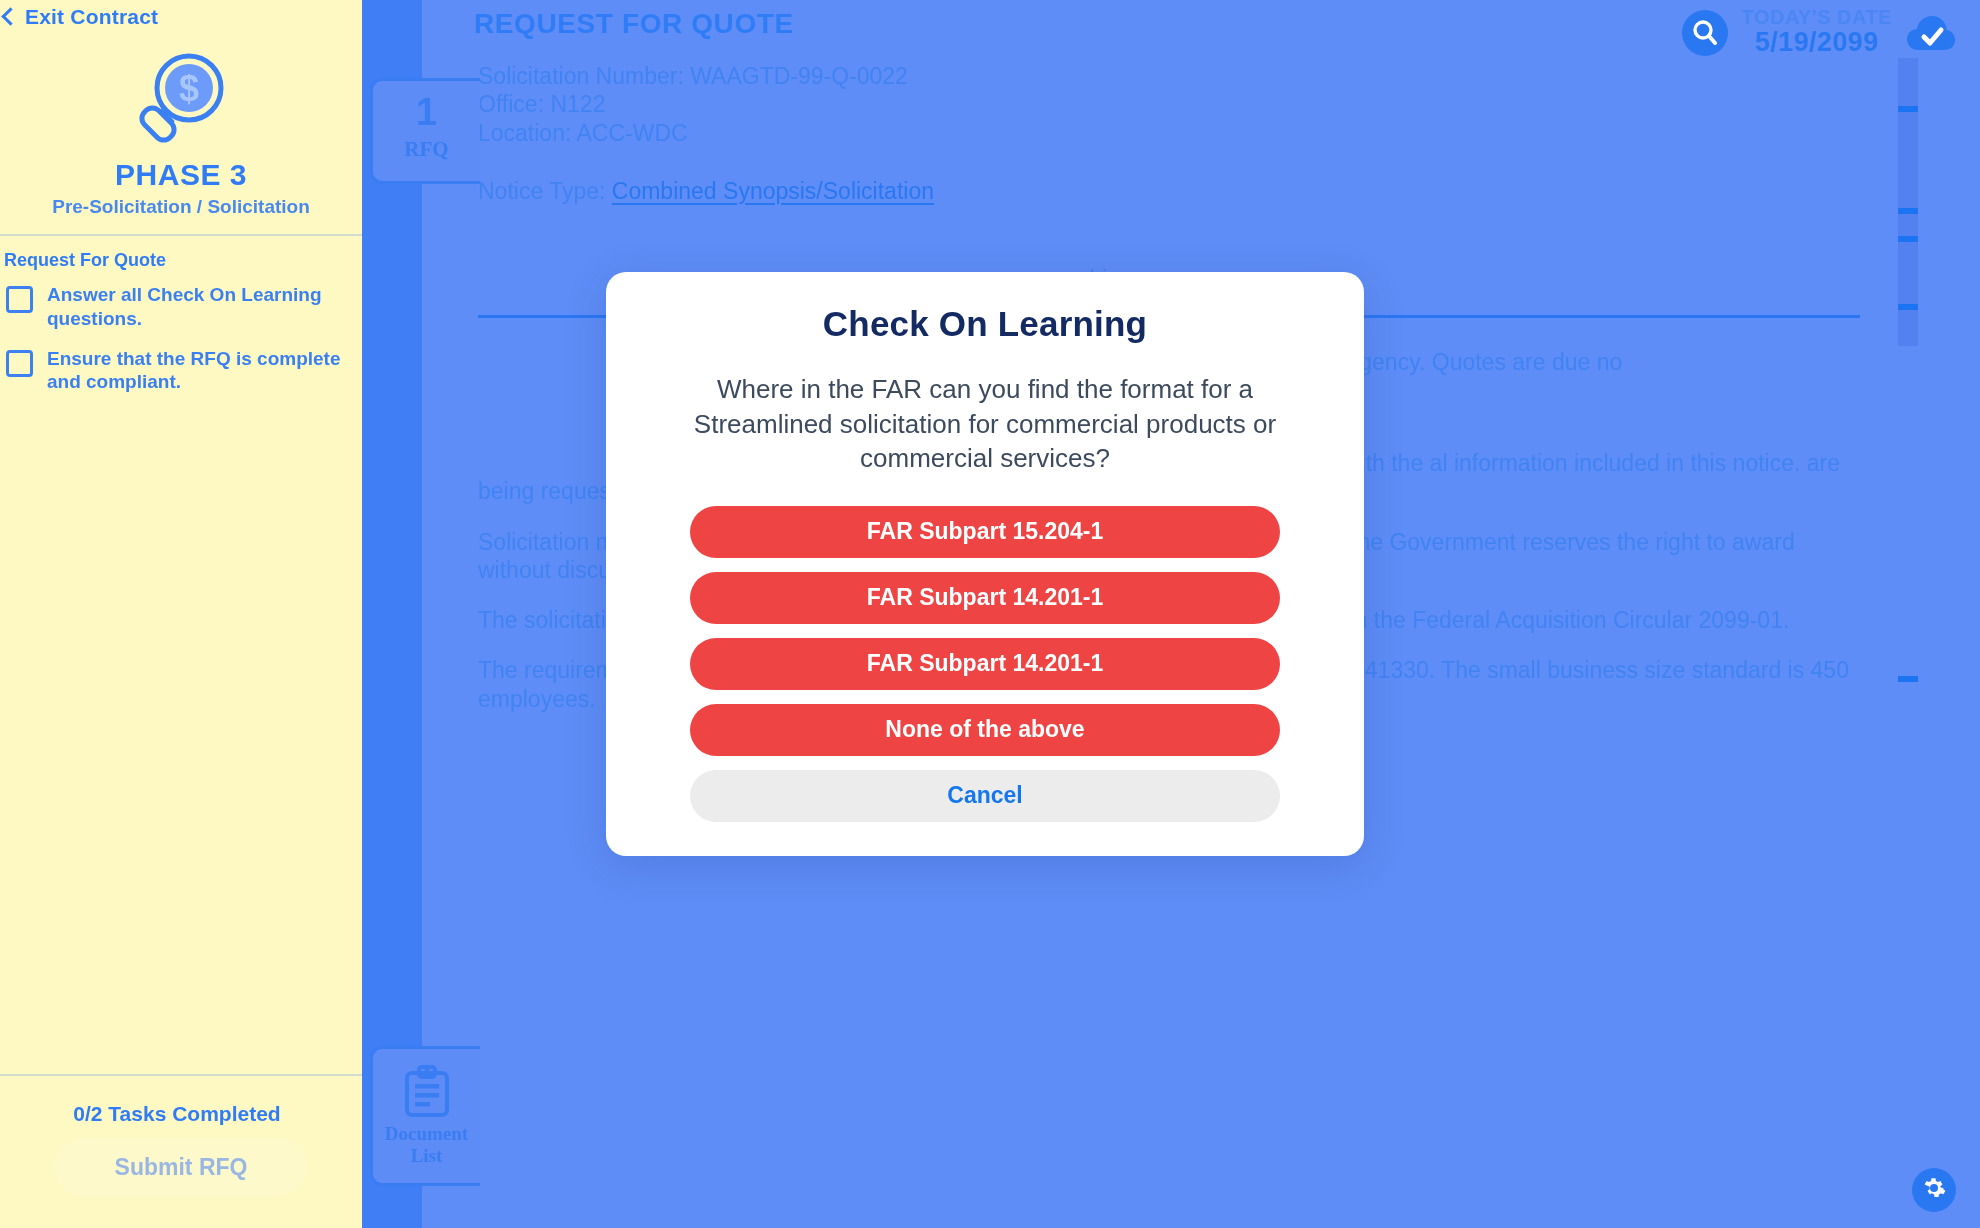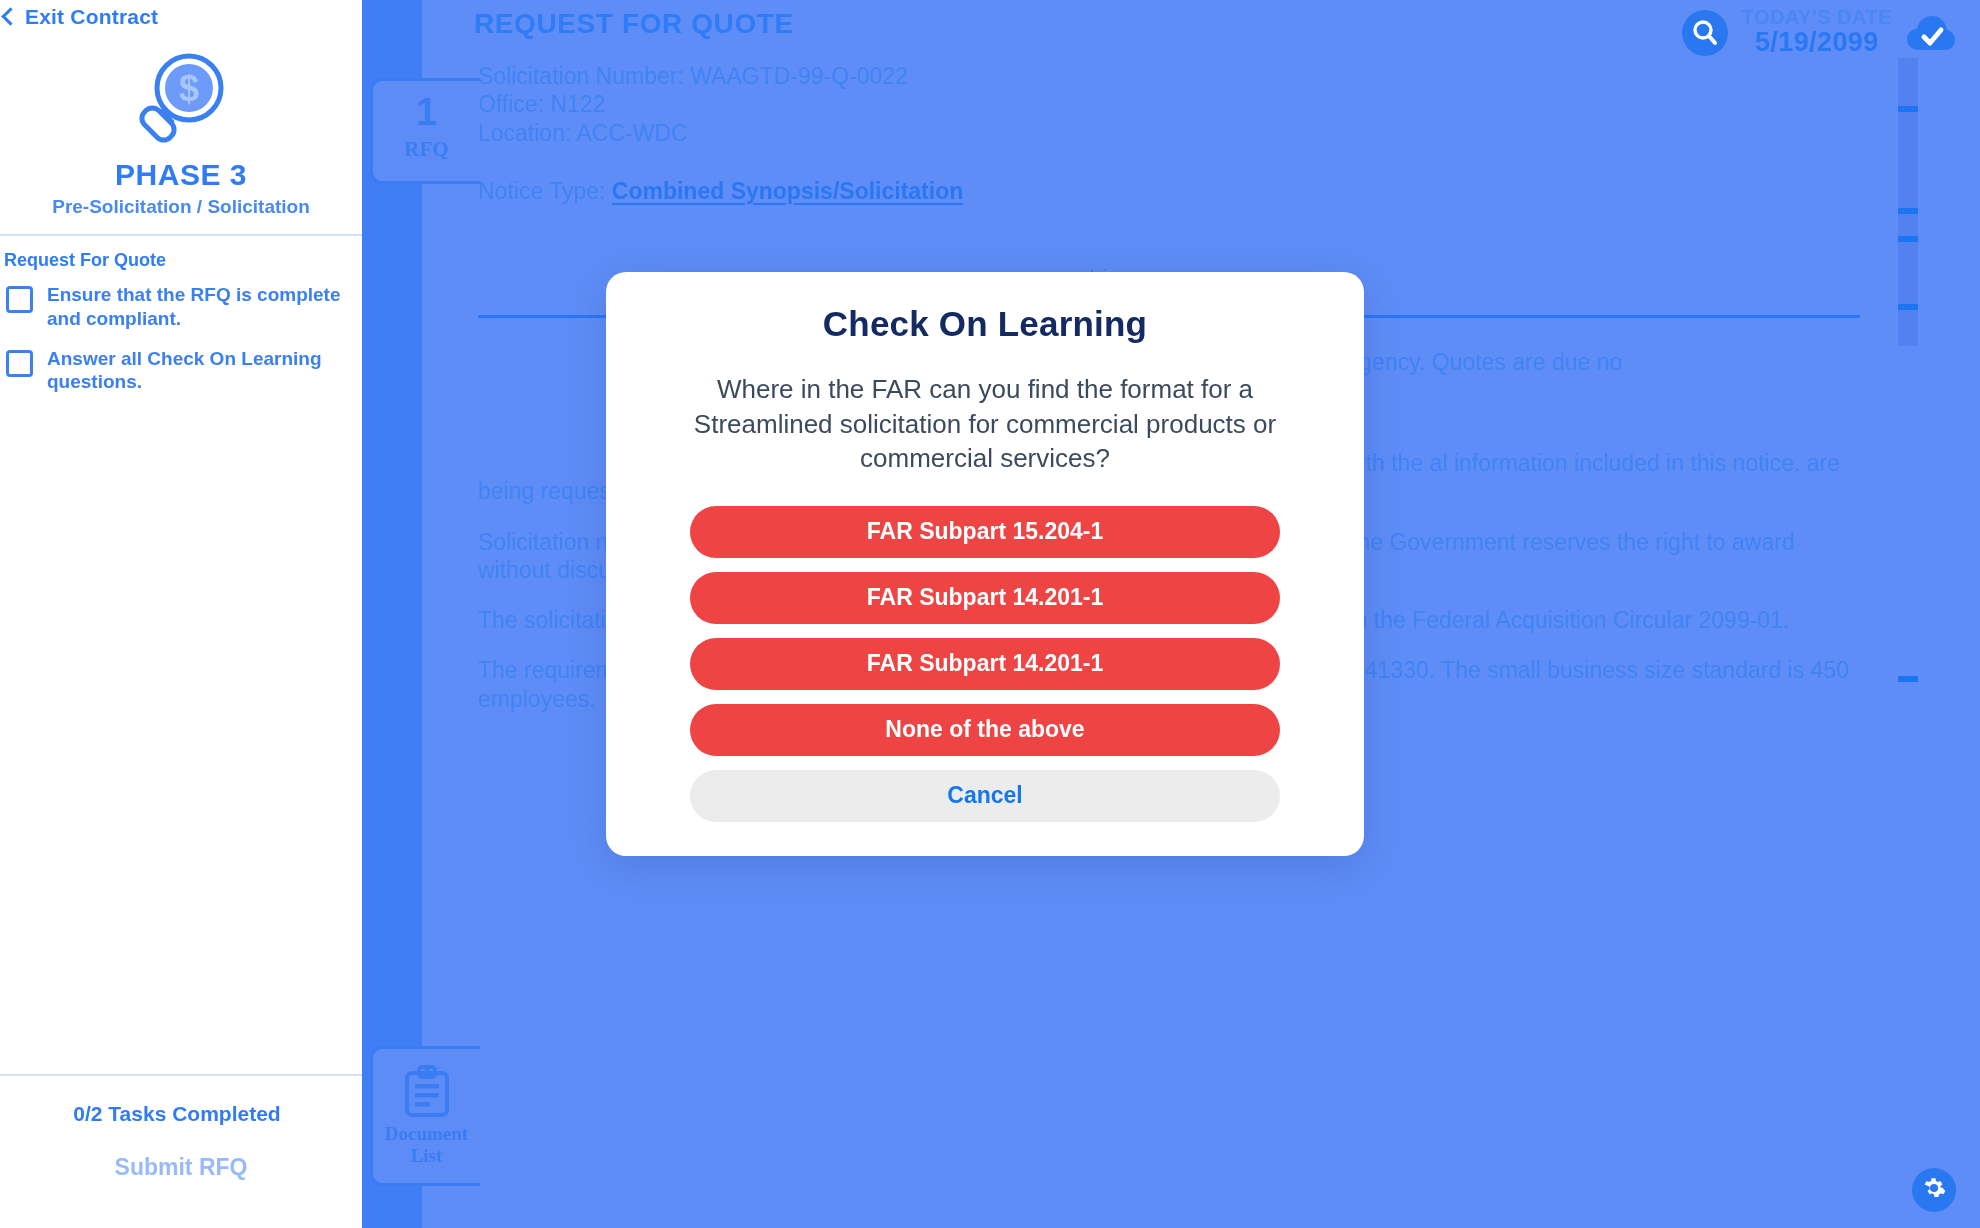--- a/index.html
+++ b/index.html
@@ -14,21 +14,21 @@
     position: relative;
     width: 1980px; height: 1228px;
     background: #5a8bf6;
   }
 
   
   .sidebar {
     position: absolute;
     left: 0; top: 0;
     width: 362px; height: 1228px;
-    background: #ffffff;
+    background: #fef9c3;
     z-index: 5;
   }
   .exit-contract {
     display: flex; align-items: center;
     gap: 6px;
     padding: 0 0 0 4px;
     height: 34px;
     color: #2f7cf6;
     font-size: 21px;
     font-weight: bold;
@@ -164,21 +164,21 @@
   .doc-body {
     padding: 22px 120px 0 56px;
     color: #4183f3;
     font-size: 23px;
     line-height: 1.23;
   }
   .doc-body p { margin: 0 0 22px 0; }
   .doc-body .meta-line { margin: 0; }
   .doc-link {
     color: #2a77f2;
-    font-weight: bold;
+    font-weight: normal;
     text-decoration: underline;
     text-underline-offset: 4px;
   }
   .hr-rule {
     height: 3px;
     background: #2a77f2;
     margin: 10px 0 26px 0;
     width: 100%;
   }
 
@@ -406,25 +406,25 @@
       <div class="phase-title">PHASE 3</div>
       <div class="phase-sub">Pre-Solicitation / Solicitation</div>
     </div>
 
     <div class="divider"></div>
 
     <div class="task-group-title">Request For Quote</div>
 
     <div class="task-row">
       <div class="checkbox"></div>
-      <div class="task-label">Ensure that the RFQ is complete and compliant.</div>
+      <div class="task-label">Answer all Check On Learning questions.</div>
     </div>
     <div class="task-row">
       <div class="checkbox"></div>
-      <div class="task-label">Answer all Check On Learning questions.</div>
+      <div class="task-label">Ensure that the RFQ is complete and compliant.</div>
     </div>
 
     <div class="sidebar-bottom">
       <div class="divider"></div>
       <div class="tasks-completed">0/2 Tasks Completed</div>
       <button class="submit-btn">Submit RFQ</button>
     </div>
   </div>
 
   <div class="gear-btn">

